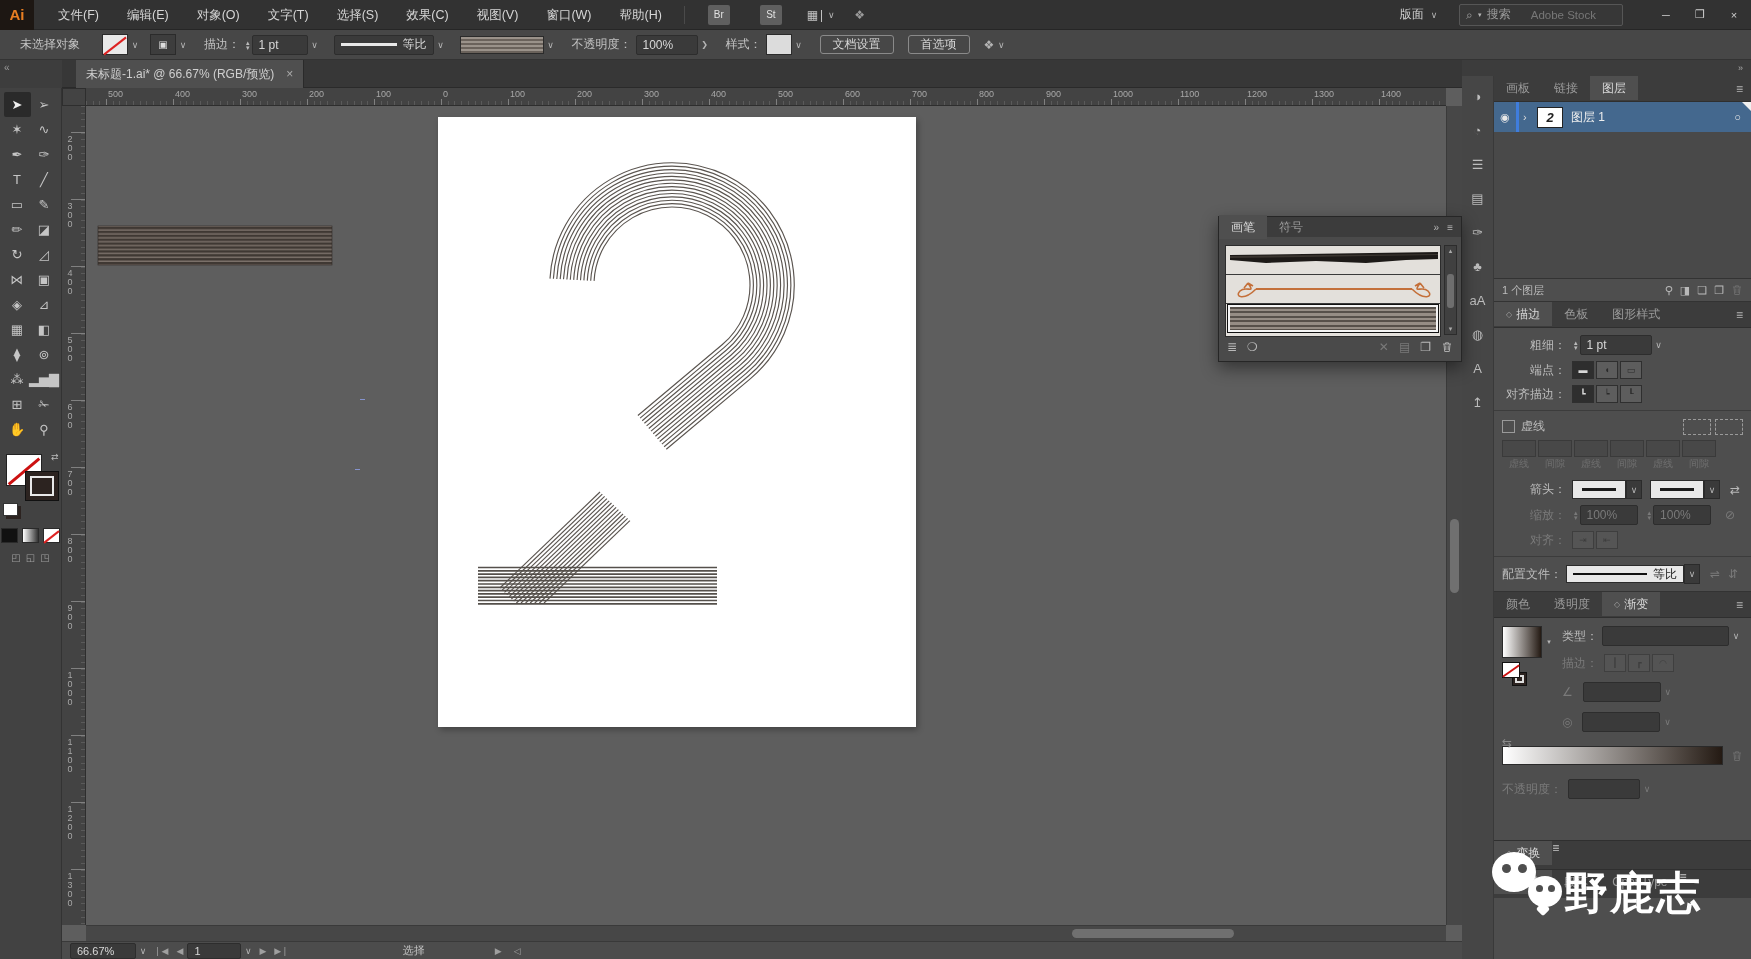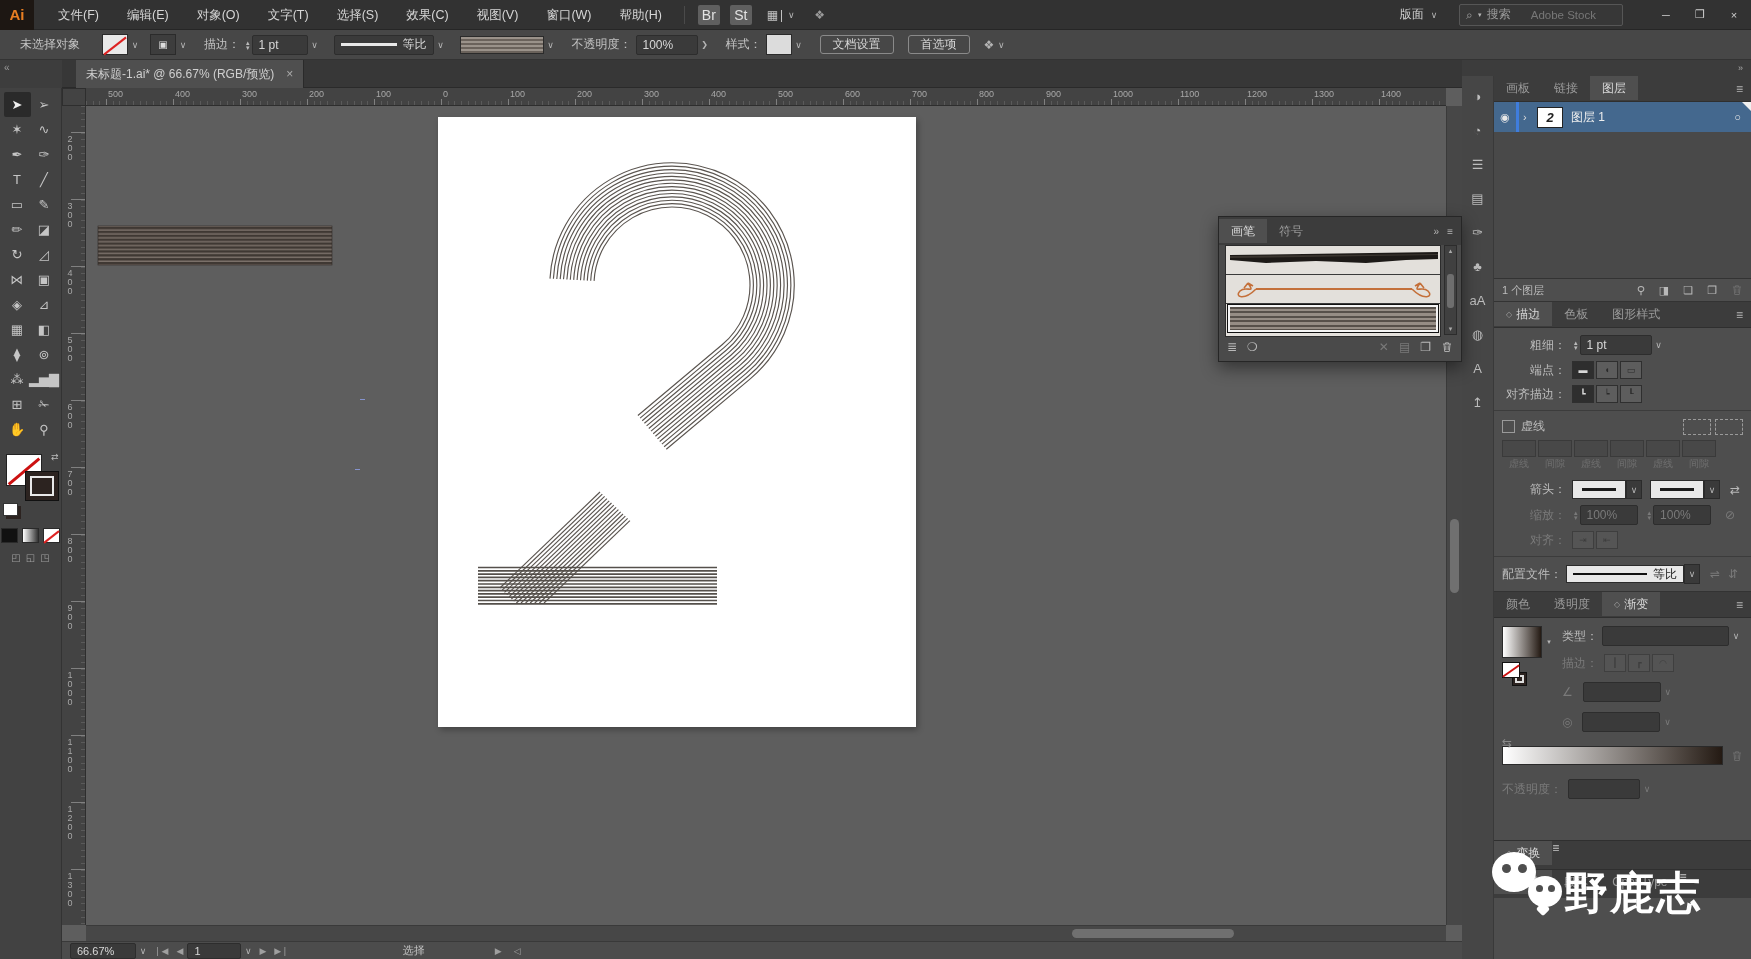--- a/index.html
+++ b/index.html
@@ -10,21 +10,21 @@
   .ic{display:inline-flex;align-items:center;justify-content:center;color:#b9b9b9;}
   
   #menubar{position:absolute;left:0;top:0;width:1751px;height:30px;background:#323232;
            display:flex;align-items:center;border-bottom:1px solid #262626;box-sizing:border-box;}
   #ailogo{width:34px;height:30px;background:#1d1713;color:#e87e22;font-weight:bold;
           display:flex;align-items:center;justify-content:center;font-size:15px;}
   #menus{display:flex;list-style:none;margin:0 0 0 10px;padding:0;}
   #menus li{padding:0 14px;line-height:30px;color:#d6d6d6;font-size:12.5px;cursor:default;}
   .vsep{width:1px;height:18px;background:#4a4a4a;margin:0 8px;}
   .appbtn{width:22px;height:20px;background:#5f5f5f;color:#e2e2e2;border-radius:2px;
-          font-size:14px;display:flex;align-items:center;justify-content:center;margin:0 5px;}
+          font-size:10px;display:flex;align-items:center;justify-content:center;margin:0 15px;}
   #wsicon{margin-left:10px;color:#c2c2c2;letter-spacing:-2px;}
   #touchicon{margin-left:16px;color:#9b9b9b;}
   #mb-right{margin-left:auto;display:flex;align-items:center;}
   #workspace{color:#cfcfcf;margin-right:18px;}
   #searchbox{display:flex;align-items:center;width:150px;height:20px;border:1px solid #565656;
              border-radius:2px;padding:0 6px;color:#9a9a9a;margin-right:26px;background:#373737;}
   #searchbox .hint{color:#777;margin-left:20px;font-size:11.5px;}
   .winbtn{width:34px;height:30px;display:flex;align-items:center;justify-content:center;color:#cfcfcf;font-size:11px;}
   
   #optionsbar{position:absolute;left:0;top:30px;width:1751px;height:30px;background:#474747;
@@ -93,21 +93,21 @@
   #hscroll{position:absolute;left:86px;top:925px;width:1360px;height:16px;background:#474747;border-top:1px solid #3a3a3a;box-sizing:border-box;}
   #hthumb{position:absolute;left:986px;top:3px;width:162px;height:9px;background:#707070;border-radius:5px;}
   
   #statusbar{position:absolute;left:62px;top:941px;width:1400px;height:18px;background:#4c4c4c;border-top:1px solid #393939;
              box-sizing:border-box;display:flex;align-items:center;font-size:11px;color:#c2c2c2;}
   #statusbar .fld{height:14px;font-size:11px;}
   .navg{color:#9f9f9f;font-size:9px;margin:0 4px;}
   
   #brushespanel{position:absolute;left:1218px;top:216px;width:244px;height:146px;background:#4a4a4a;
                 border:1px solid #262626;box-shadow:0 6px 16px rgba(0,0,0,.45);z-index:30;box-sizing:border-box;}
-  #bp-tabs{height:28px;background:#3c3c3c;display:flex;align-items:center;}
+  #bp-tabs{height:20px;background:#3c3c3c;display:flex;align-items:center;}
   .ptab{padding:0 12px;height:24px;display:flex;align-items:center;color:#9b9b9b;font-size:12px;}
   .ptab.active{background:#4f4f4f;color:#d8d8d8;}
   #bp-tabs .right{margin-left:auto;display:flex;align-items:center;gap:8px;padding-right:8px;color:#b5b5b5;font-size:10px;}
   #bp-list{position:absolute;left:6px;top:28px;right:20px;height:90px;background:#e3e0db;border:1px solid #2c2c2c;overflow:hidden;}
   .brow{position:relative;height:29px;border-bottom:1px solid #3a3a3a;box-sizing:border-box;}
   #bp-scroll{position:absolute;right:4px;top:28px;width:13px;height:90px;background:#404040;border:1px solid #2c2c2c;box-sizing:border-box;}
   #bp-scroll .arr{display:block;text-align:center;font-size:7px;color:#aaa;line-height:10px;}
   #bp-scroll .thumb{position:absolute;left:2px;top:28px;width:7px;height:34px;background:#6e6e6e;border-radius:3px;}
   #bp-footer{position:absolute;left:0;bottom:4px;width:100%;height:20px;display:flex;align-items:center;padding:0 8px;box-sizing:border-box;gap:10px;}
   #bp-footer .sp{flex:1;}
@@ -127,21 +127,21 @@
   #layerlist{height:176px;background:#494949;border-bottom:1px solid #333;position:relative;}
   #layerrow{height:30px;background:#44688e;display:flex;align-items:center;color:#eee;position:relative;}
   #layerrow .eye{width:22px;text-align:center;font-size:11px;color:#e8e8e8;}
   #layerrow .colorbar{width:3px;height:30px;background:#3f7ddd;margin-right:4px;}
   #layerrow .exp{width:14px;color:#ddd;font-size:11px;}
   #layerrow .thumb{width:24px;height:19px;background:#fff;color:#222;font-weight:bold;font-size:13px;
                    display:flex;align-items:center;justify-content:center;border:1px solid #222;font-style:italic;}
   #layerrow .lname{margin-left:8px;font-size:12px;}
   #layerrow .target{margin-left:auto;margin-right:10px;color:#e8e8e8;font-size:11px;}
   #layerrow .selcorner{position:absolute;right:0;top:0;width:0;height:0;border-top:9px solid #f0f0f0;border-left:9px solid transparent;}
-  #layersfooter{height:22px;display:flex;align-items:center;padding:0 8px;font-size:11px;color:#bdbdbd;gap:14px;border-bottom:1px solid #333;}
+  #layersfooter{height:22px;display:flex;align-items:center;padding:0 8px;font-size:11px;color:#bdbdbd;gap:7px;border-bottom:1px solid #333;}
   #layersfooter .sp{flex:1;}
   
   .srow{display:flex;align-items:center;padding:3px 8px;font-size:12px;color:#bdbdbd;}
   .srow .rl{width:64px;text-align:right;margin-right:6px;white-space:nowrap;}
   .tinybtn{width:20px;height:16px;background:#5d5d5d;border:1px solid #2f2f2f;display:inline-flex;align-items:center;
            justify-content:center;color:#2b2b2b;font-size:9px;margin-right:2px;}
   .tinybtn.sel{background:#2e2e2e;color:#d8d8d8;}
   .dashbtn{width:26px;height:14px;border:1px dashed #9a9a9a;margin-left:4px;}
   .dashgrid{display:grid;grid-template-columns:repeat(6,34px);gap:2px;padding:2px 8px 0;}
   .dashcell{height:15px;background:#484848;border:1px solid #3a3a3a;}

